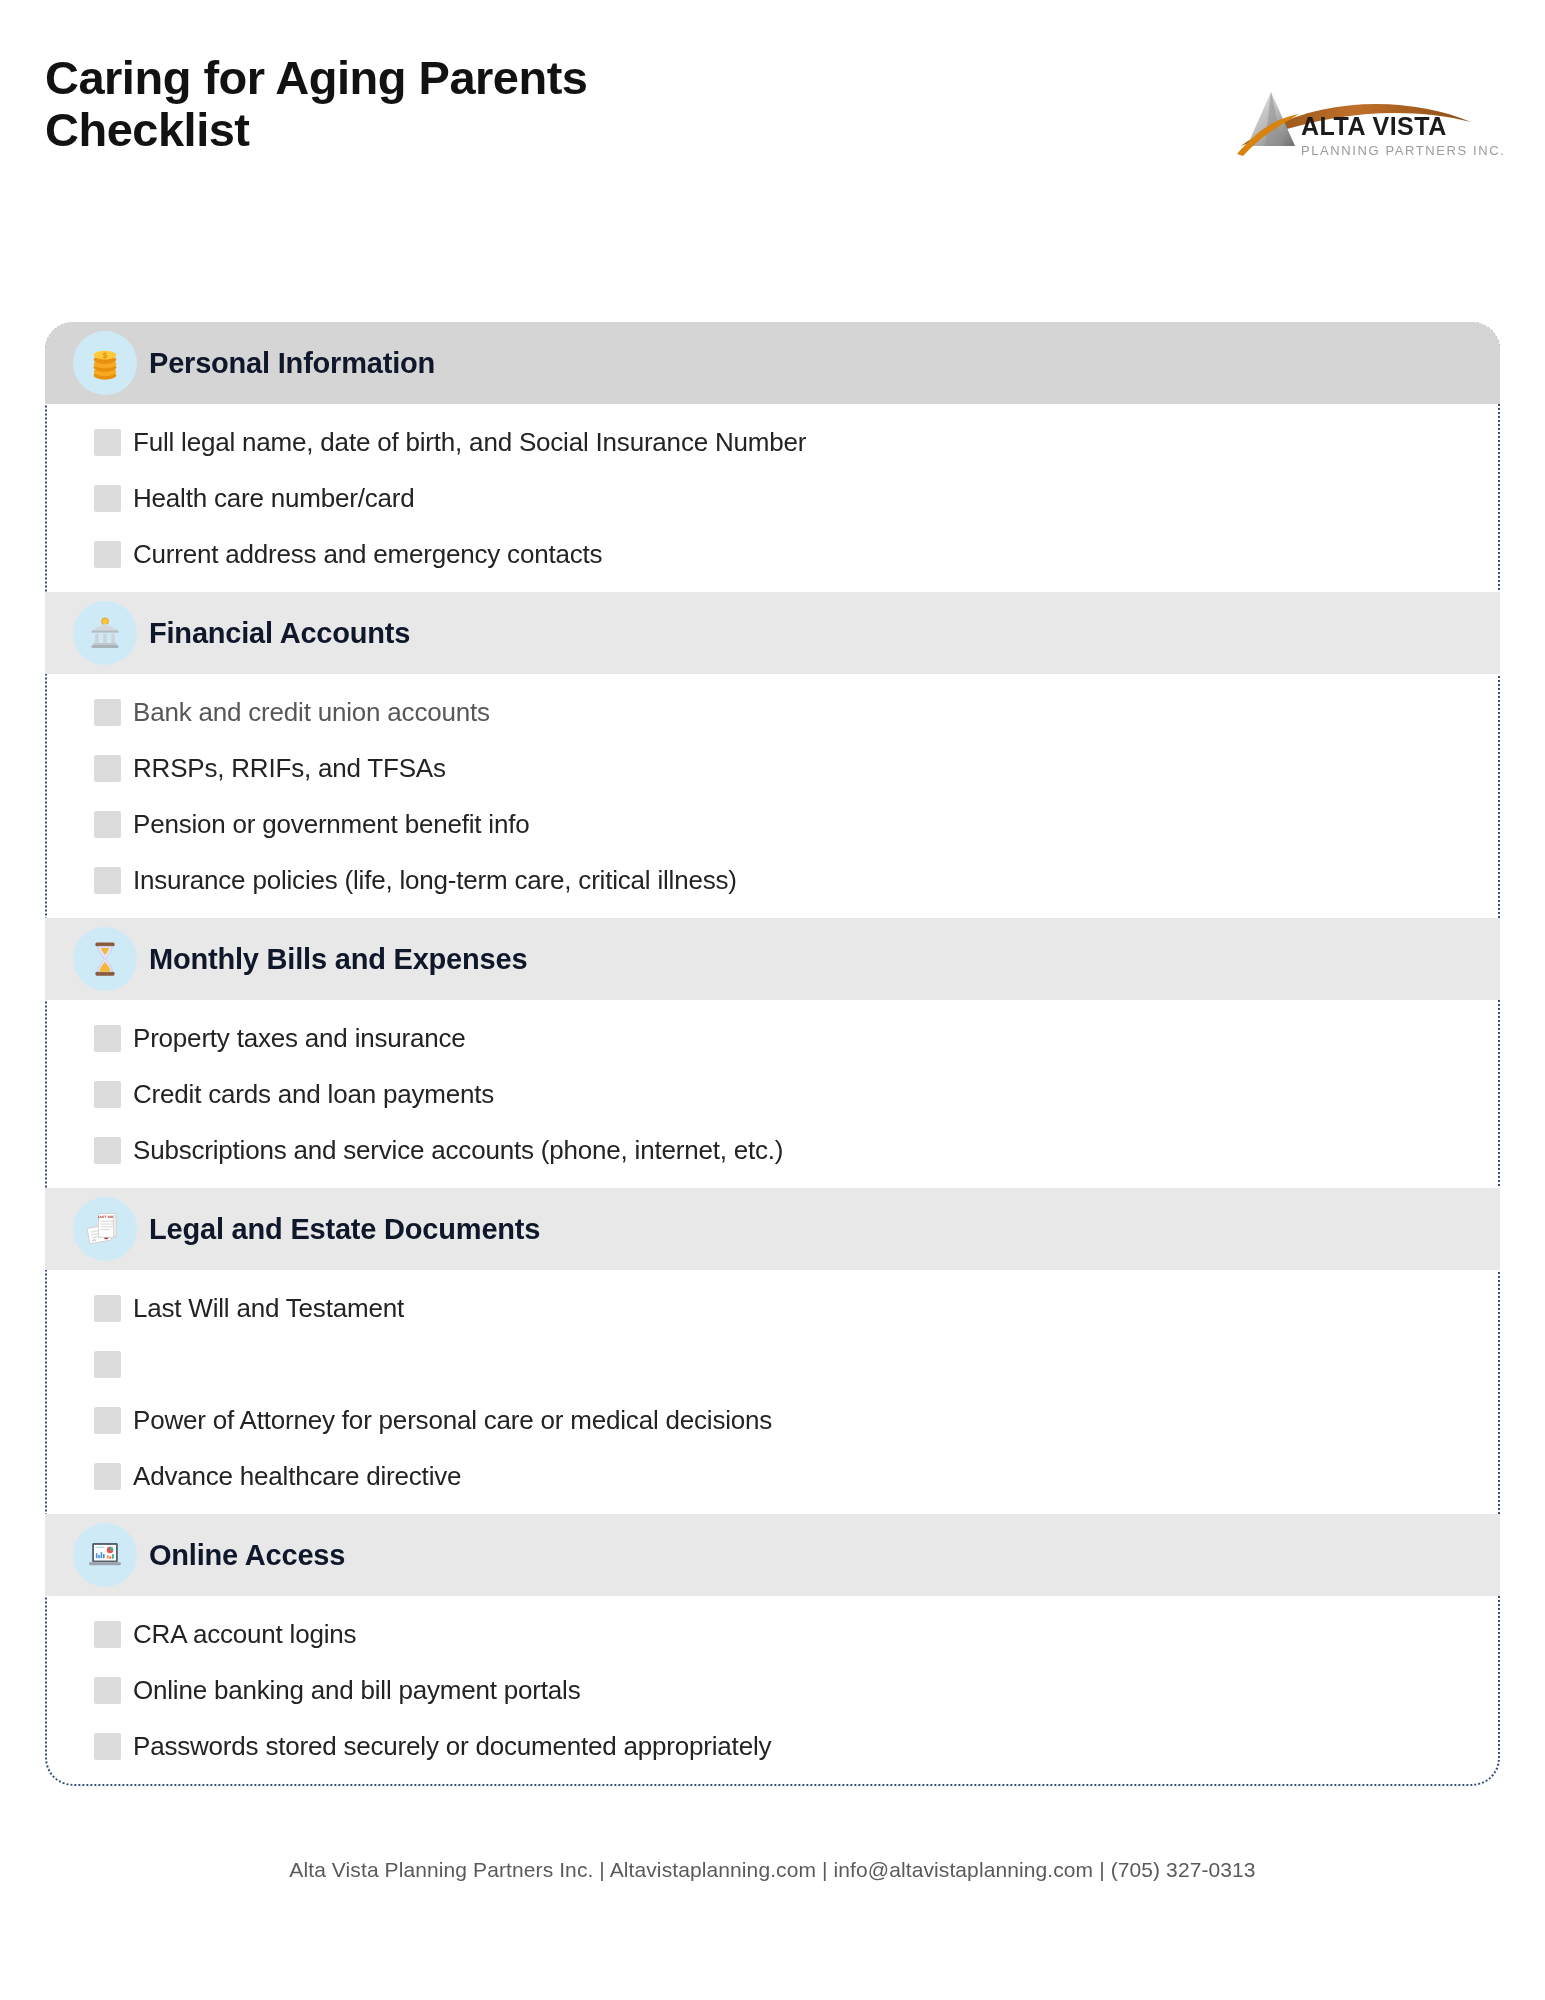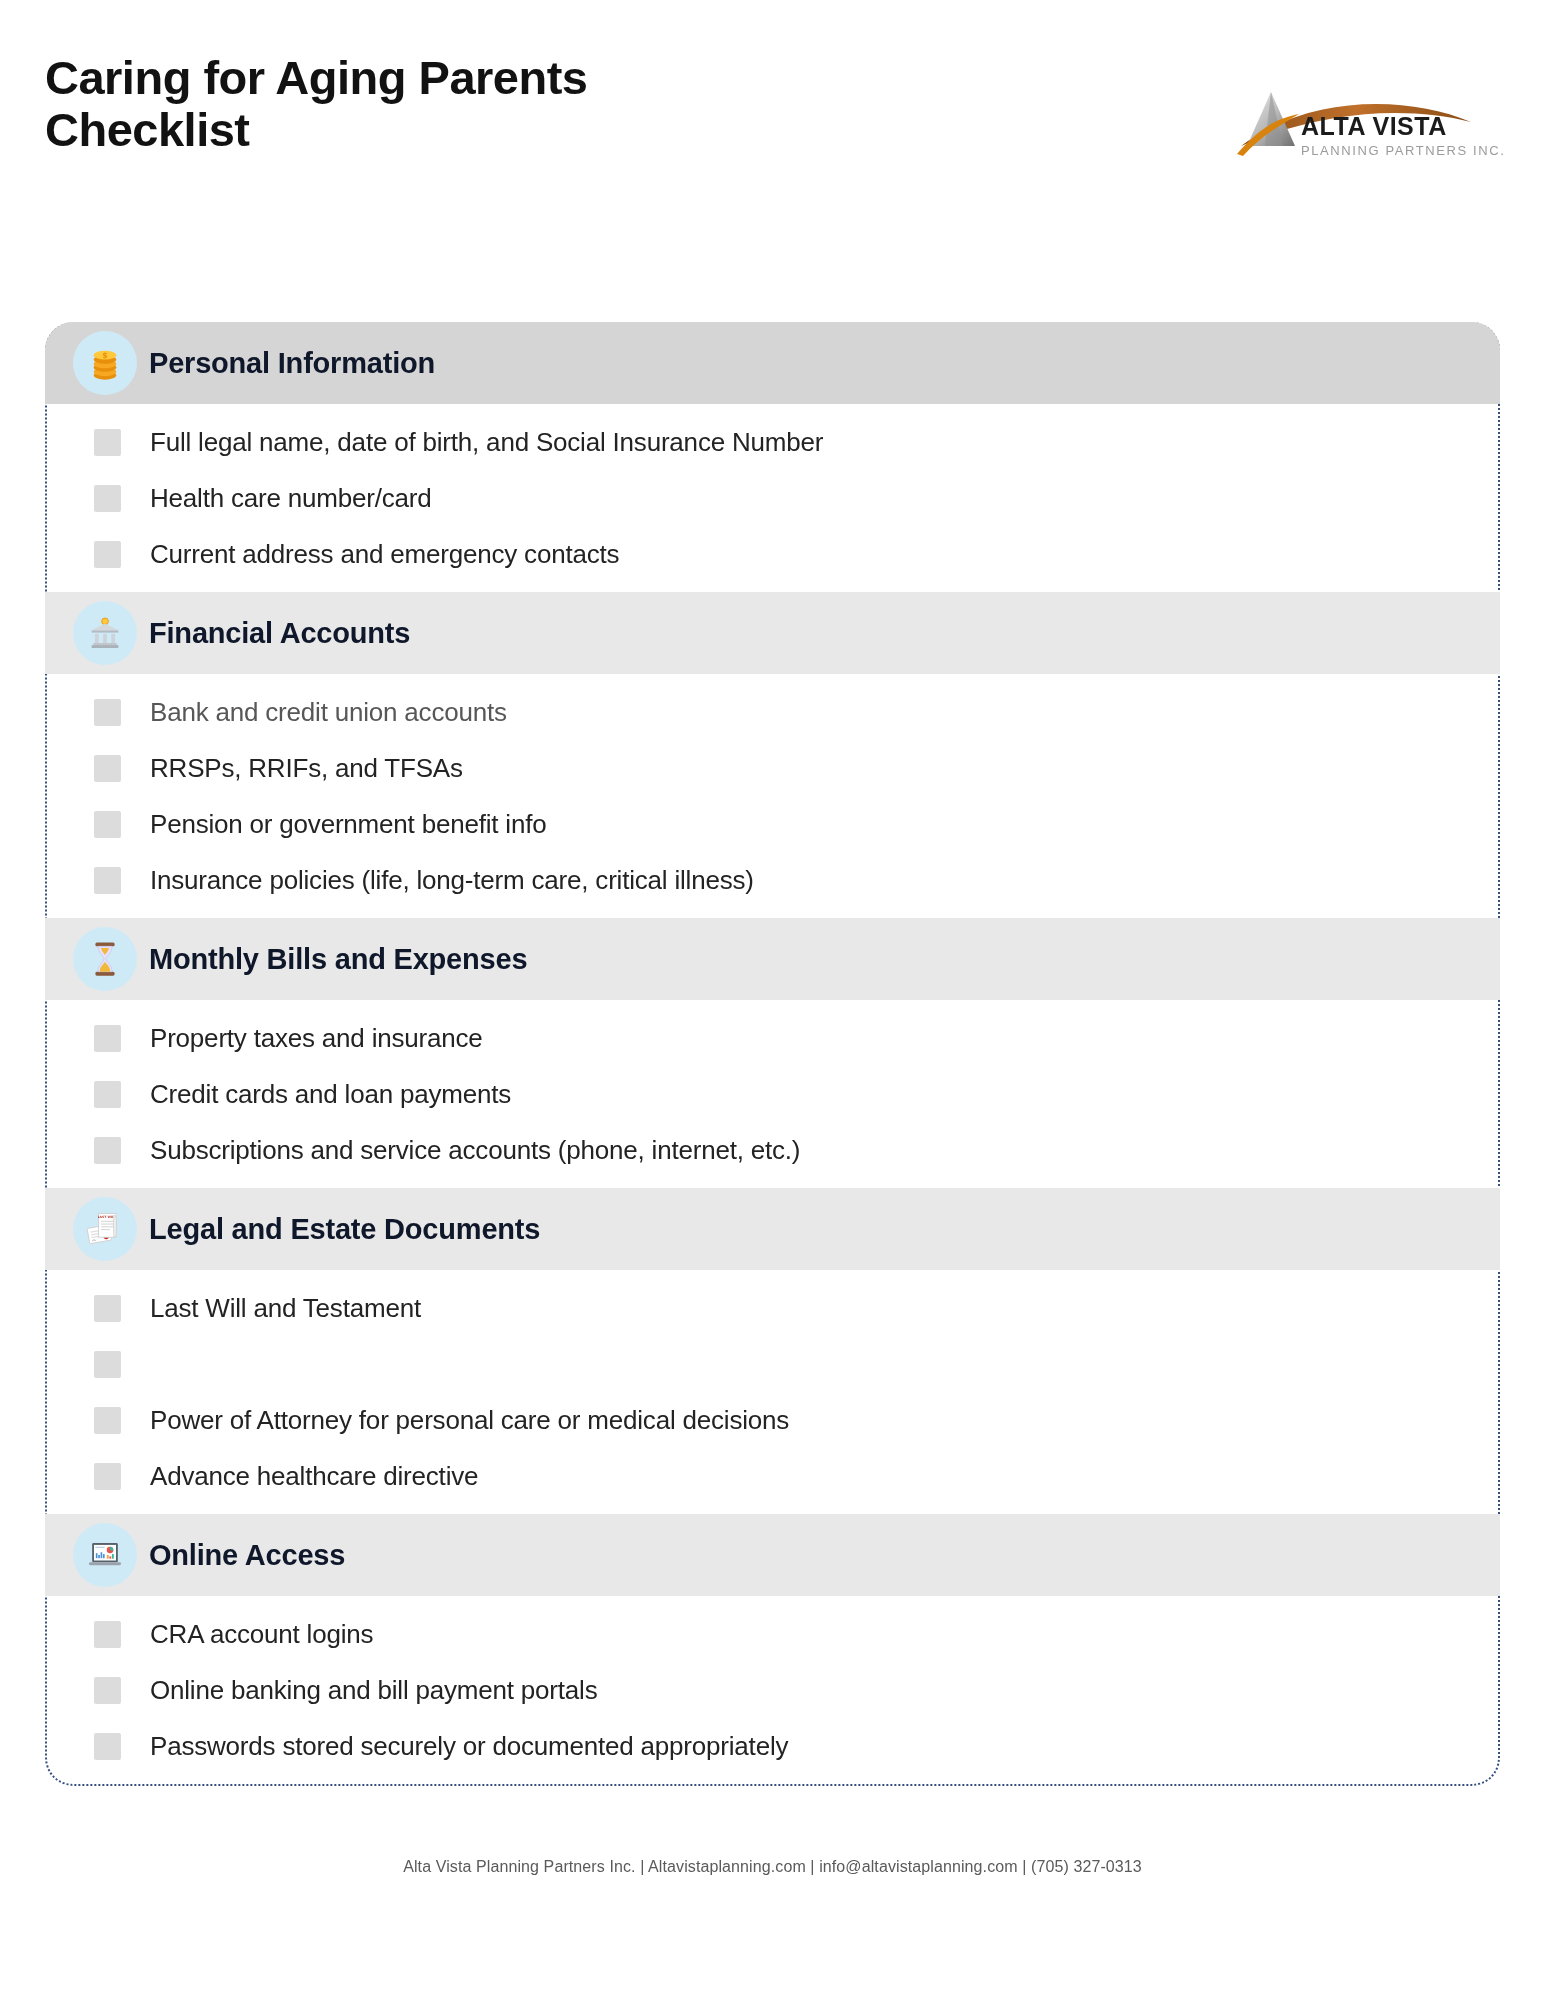--- a/index.html
+++ b/index.html
@@ -51,26 +51,26 @@
     display:flex;align-items:center;justify-content:center;flex:none;
   }
   .section-title{font-size:29px;font-weight:bold;color:#0f172a;margin-left:12px;letter-spacing:-0.2px;}
   .section-items{padding:10px 20px 10px 0;}
   .item{display:flex;align-items:center;min-height:56px;padding-left:47px;}
   .checkbox{
     width:27px;height:27px;flex:none;border-radius:2px;
     background:var(--checkbox);
     cursor:pointer;
   }
-  .item-label{font-size:26px;color:#232323;margin-left:29px;letter-spacing:-0.2px;}
+  .item-label{font-size:26px;color:#232323;margin-left:12px;letter-spacing:-0.2px;}
   .item-label.muted{color:#575757;}
   
   .footer{
     margin-top:72px;text-align:center;
-    font-size:16px;color:#5a5a5a;letter-spacing:0.1px;
+    font-size:21px;color:#5a5a5a;letter-spacing:0.1px;
   }
 </style>
 </head>
 <body>
 
 <div class="top">
   <h1 class="page-title">Caring for Aging Parents Checklist</h1>
   <div class="logo">
     <svg viewBox="0 0 240 92">
       <defs>

